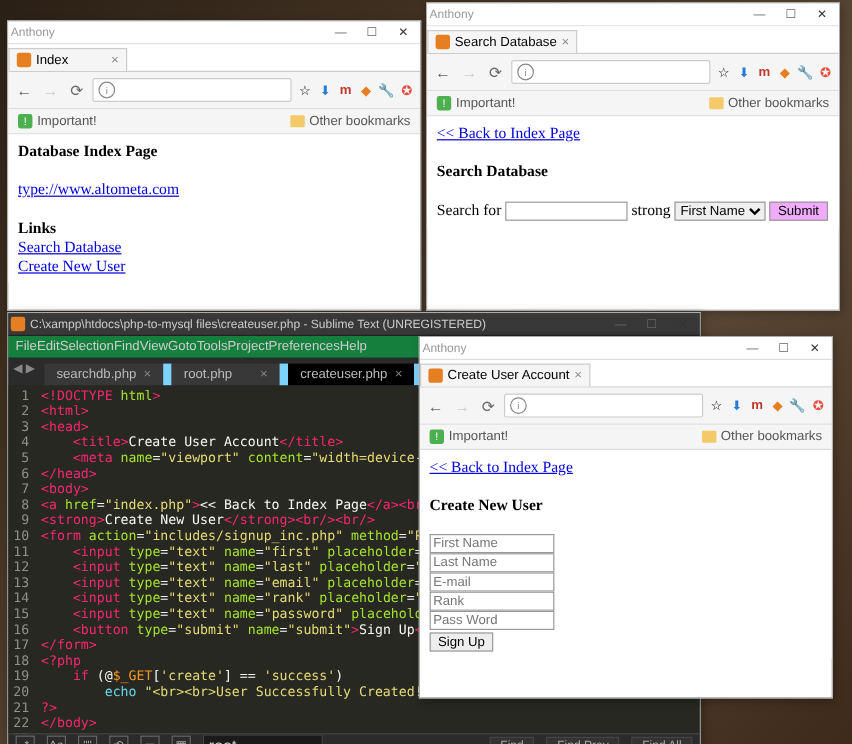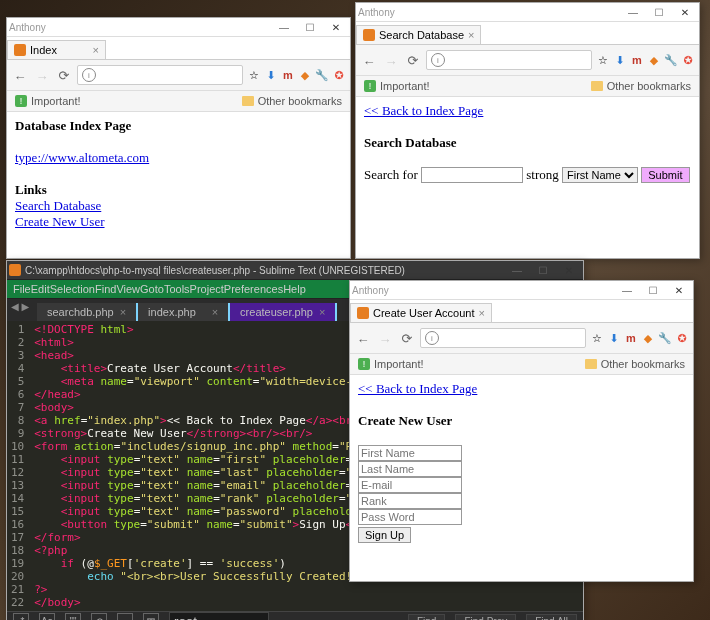--- a/index.html
+++ b/index.html
@@ -27,22 +27,22 @@
 .folder{width:12px;height:10px;background:#f4c969;border-radius:1px}
 .urgent{width:12px;height:12px;background:#4caf50;border-radius:2px;display:flex;align-items:center;justify-content:center;color:#fff;font-size:9px}
 .page{padding:6px 8px;background:#fff;font-family:"Times New Roman",serif;font-size:13px;color:#000}
 .page a{color:#00d;text-decoration:underline}
 .page b{font-weight:bold}
 .subl{background:#383838;color:#ccc}
 .subl .titlebar{background:#383838;border-bottom:1px solid #222;color:#ccc}
 .subl .titlebar-left{color:#ccc}
 .menubar{height:18px;background:#15803d;display:flex;align-items:center;padding:0 6px;font-size:11px;color:#ccc;border-bottom:1px solid #222}
 .stabs{height:22px;background:#2b2b2b;display:flex;align-items:flex-end;padding-left:30px}
-.stab{padding:3px 10px;background:#383838;color:#bbb;font-size:11px;border-right:2px solid #7dd3fc;min-width:70px;display:flex;justify-content:space-between;align-items:center}
-.stab.active{background:#4c1d95}
+.stab{padding:3px 10px;background:#383838;color:#bbb;font-size:11px;border-right:7px solid #7dd3fc;min-width:70px;display:flex;justify-content:space-between;align-items:center}
+.stab.active{background:#000000}
 .stab .sx{color:#888;margin-left:6px}
 .gutter-arrows{position:absolute;left:4px;top:40px;display:flex;gap:2px;color:#888;font-size:10px}
 .code{display:flex;background:#272822;font-family:Consolas,monospace;font-size:11px;line-height:13px;height:290px;overflow:hidden}
 .gutter{background:#272822;color:#8f908a;text-align:right;padding:2px 6px 2px 4px;user-select:none}
 .codelines{padding:2px 4px;white-space:pre;color:#f8f8f2}
 .kw{color:#f92672}.tag{color:#f92672}.attr{color:#a6e22e}.str{color:#e6db74}.func{color:#66d9ef}.var{color:#fd971f}
 .sublstatus{height:18px;background:#2b2b2b;border-top:1px solid #444;display:flex;align-items:center;gap:10px;padding:0 6px;font-size:10px;color:#aaa}
 .sublstatus .sicon{width:14px;height:14px;border:1px solid #666;display:flex;align-items:center;justify-content:center}
 .sublstatus .sinput{background:#1a1a1a;border:1px solid #444;color:#ccc;padding:1px 4px;width:90px}
 .sublstatus .sbtn{border:1px solid #444;padding:1px 8px;background:#333}
@@ -190,21 +190,21 @@
     <span>Preferences</span>
     <span>Help</span>
   </div>
   <div class="stabs">
     <span class="gutter-arrows">◀ ▶</span>
     <div class="stab">
           <span>searchdb.php</span>
           <span class="sx">×</span>
         </div>
     <div class="stab">
-          <span>index.php</span>
+          <span>root.php</span>
           <span class="sx">×</span>
         </div>
     <div class="stab active">
           <span>createuser.php</span>
           <span class="sx">×</span>
         </div>
   </div>
   <div class="code">
     <div class="gutter">1<br>2<br>3<br>4<br>5<br>6<br>7<br>8<br>9<br>10<br>11<br>12<br>13<br>14<br>15<br>16<br>17<br>18<br>19<br>20<br>21<br>22<br>23</div>
     <div class="codelines"><span class="tag">&lt;!DOCTYPE</span> <span class="attr">html</span><span class="tag">&gt;</span>

